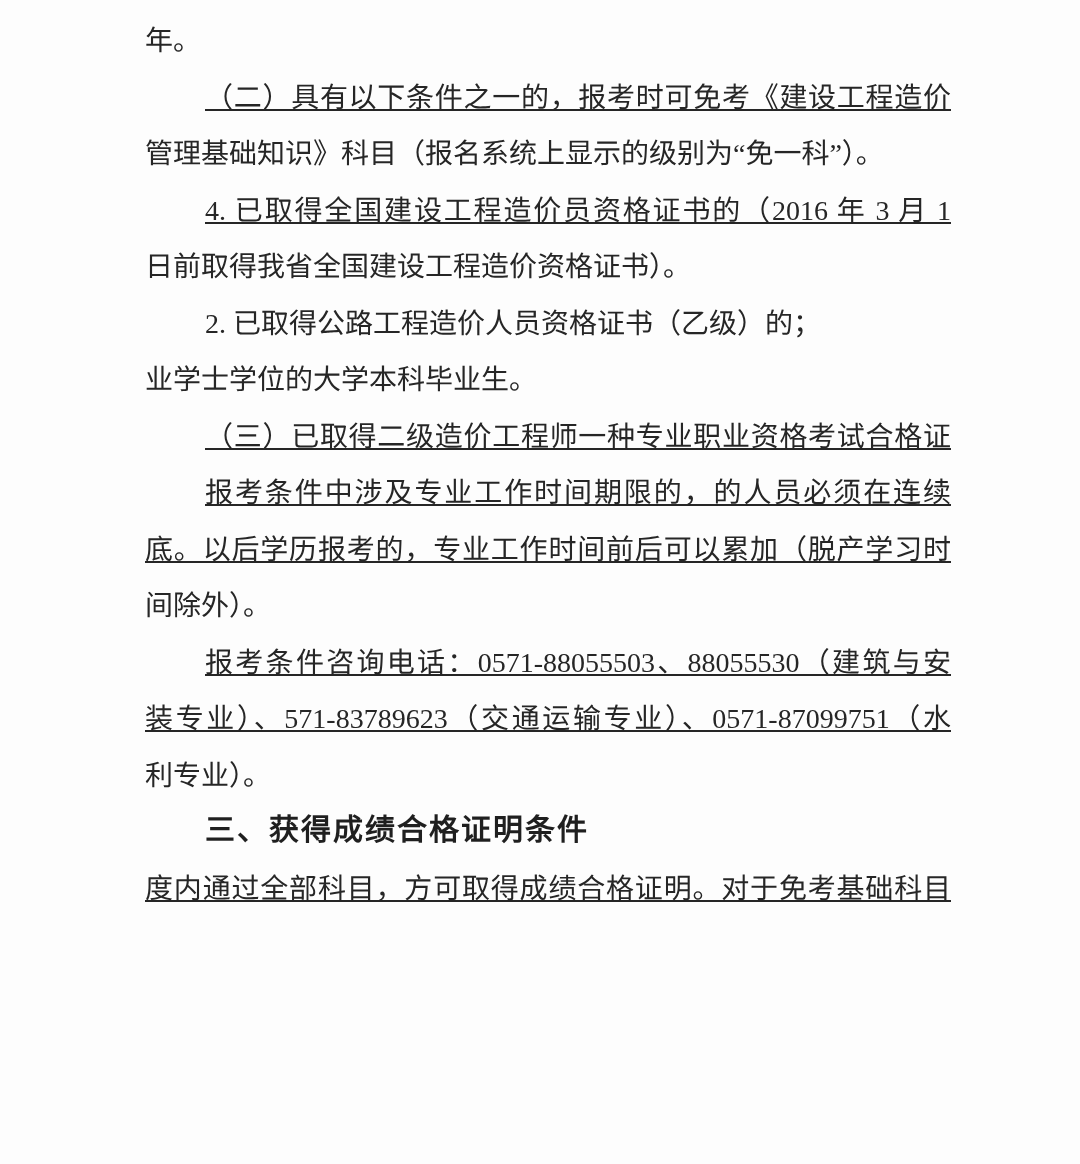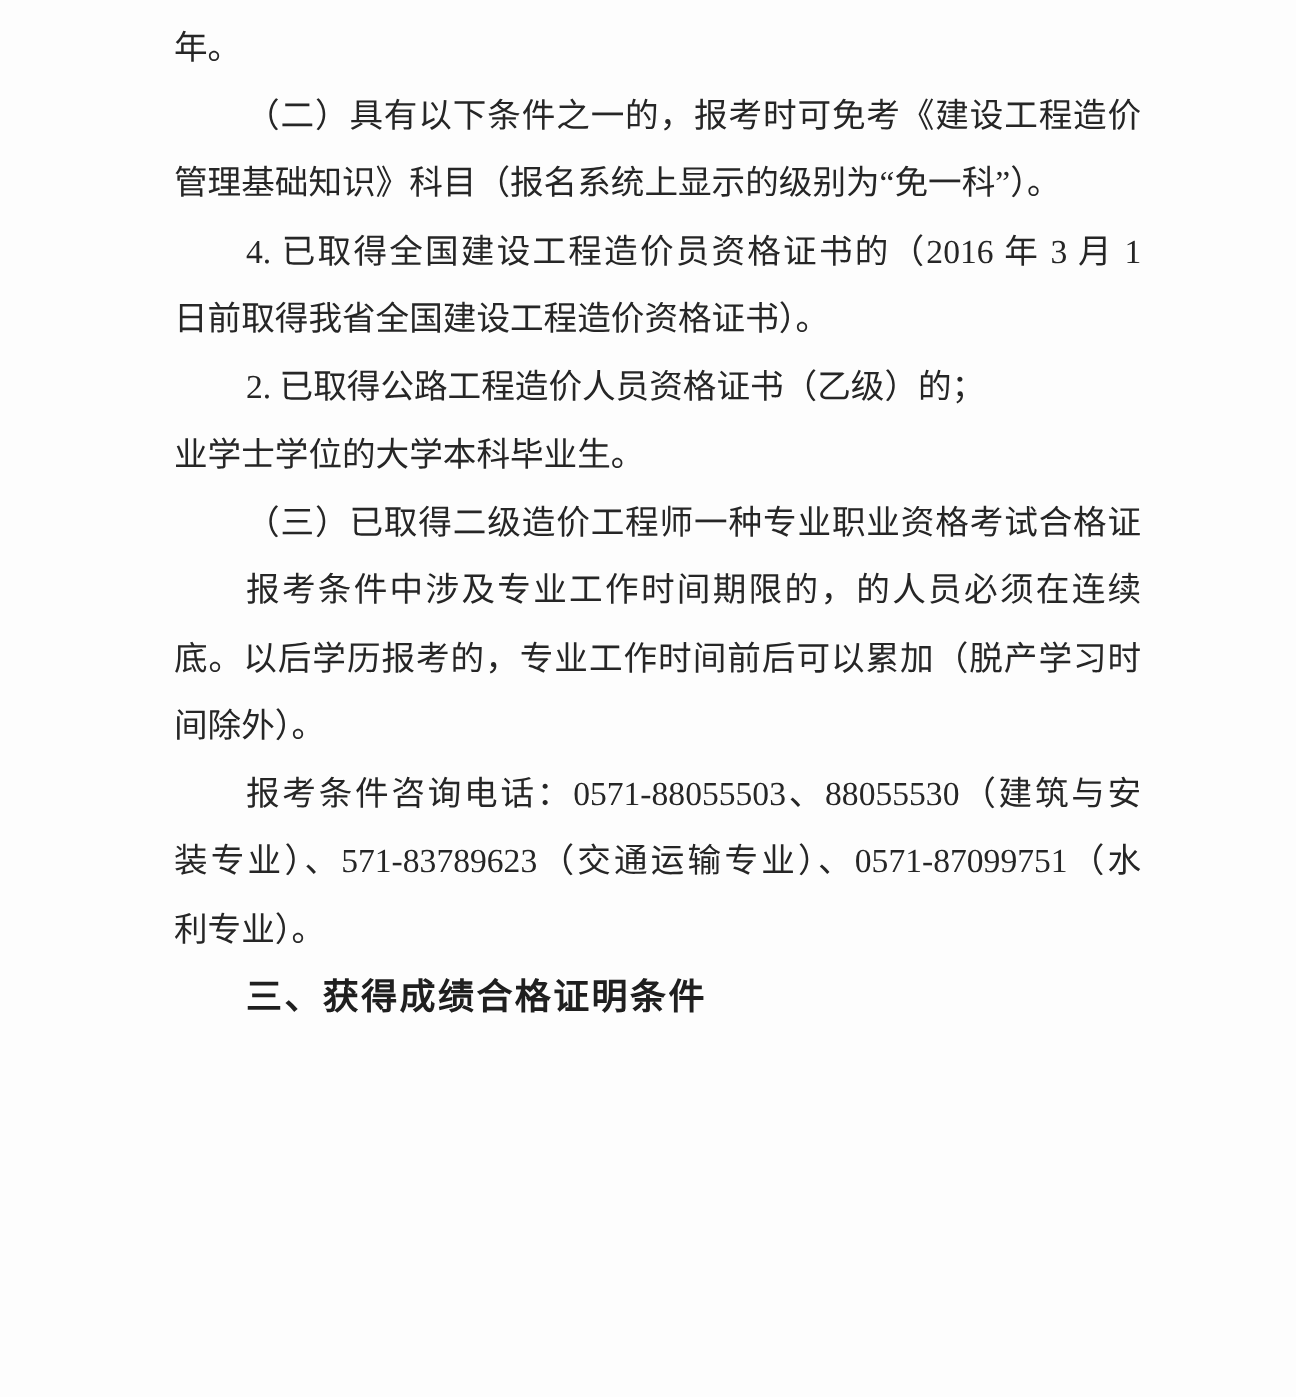--- a/index.html
+++ b/index.html
@@ -30,24 +30,25 @@
     overflow: visible;
   }
   
   .ind {
     padding-left: 60px;
   }
   
   .jf {
     text-align: justify;
     text-align-last: justify;
+    text-decoration: underline;
   }
   
   .hd {
-    font-family: Liberation Serif, serif;
+    font-family: Liberation Mono, monospace;
     font-weight: 700;
     font-size: 30px;
     letter-spacing: 2px;
     color: #1f1f1f;
   }
 </style>
 </head>
 <body>
 
 <div class="page">
@@ -59,13 +60,14 @@
   <p class="ln ind">2. 已取得公路工程造价人员资格证书（乙级）的；</p>
   <p class="ln">业学士学位的大学本科毕业生。</p>
   <p class="ln ind jf">（三）已取得二级造价工程师一种专业职业资格考试合格证</p>
   <p class="ln ind jf">报考条件中涉及专业工作时间期限的，的人员必须在连续</p>
   <p class="ln jf">底。以后学历报考的，专业工作时间前后可以累加（脱产学习时</p>
   <p class="ln">间除外）。</p>
   <p class="ln ind jf">报考条件咨询电话：0571-88055503、88055530（建筑与安</p>
   <p class="ln jf">装专业）、571-83789623（交通运输专业）、0571-87099751（水</p>
   <p class="ln">利专业）。</p>
   <p class="ln ind hd">三、获得成绩合格证明条件</p>
+  <p class="ln jf">度内通过全部科目，方可取得成绩合格证明。对于免考基础科目</p>
 </div>
 
 </body></html>

